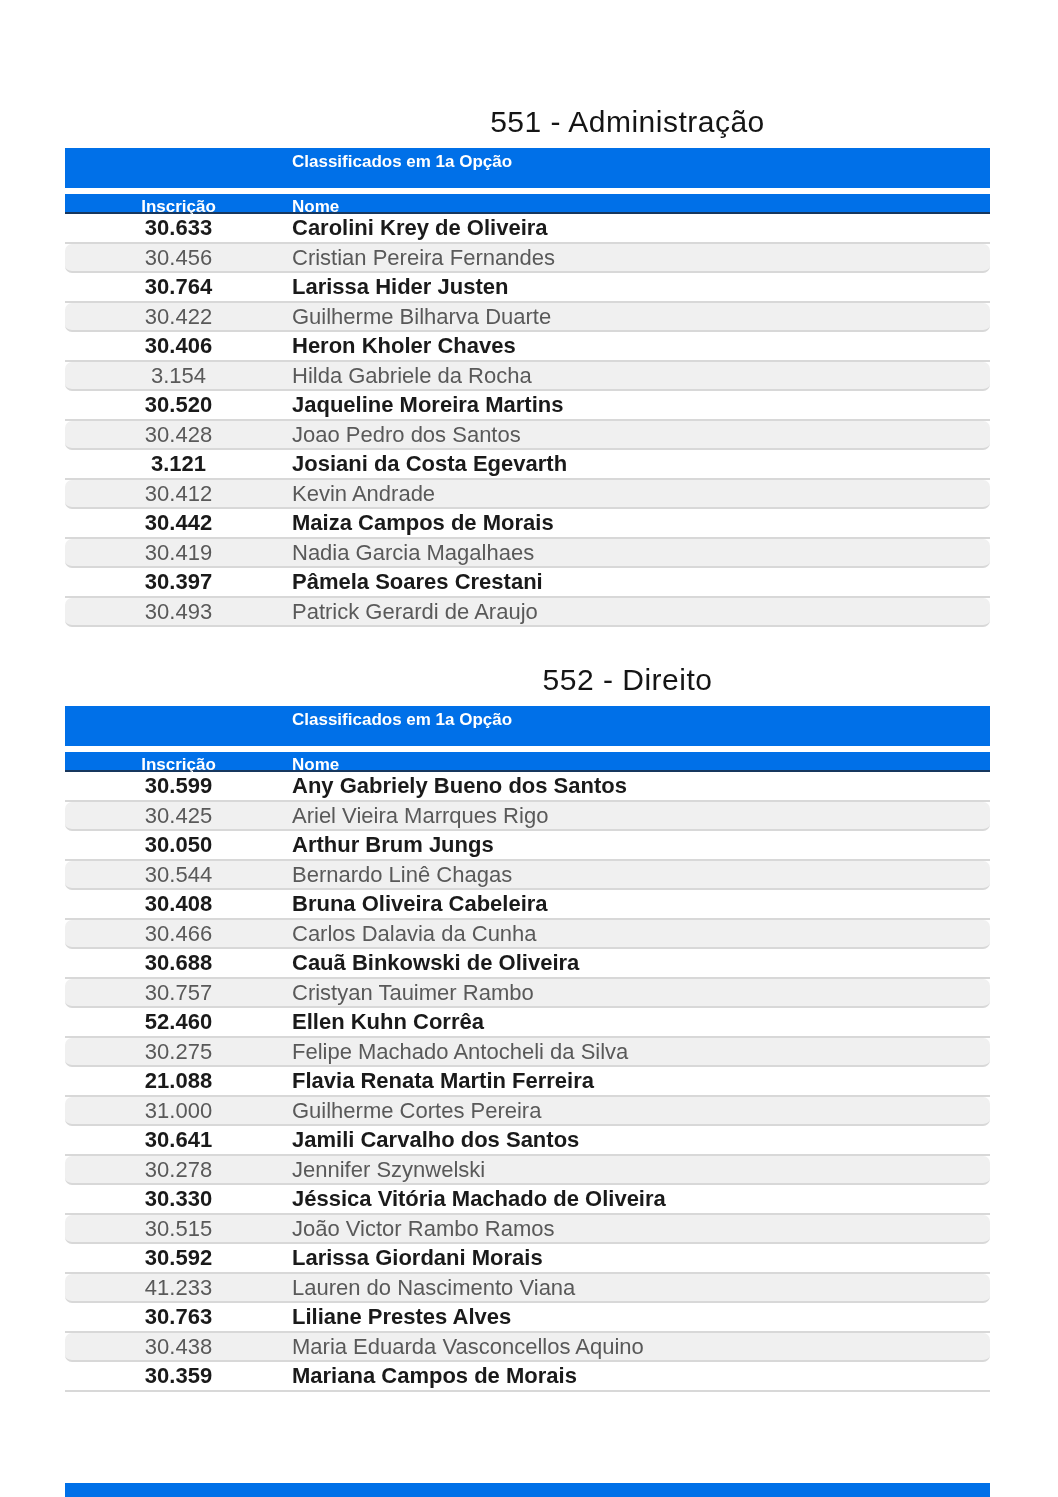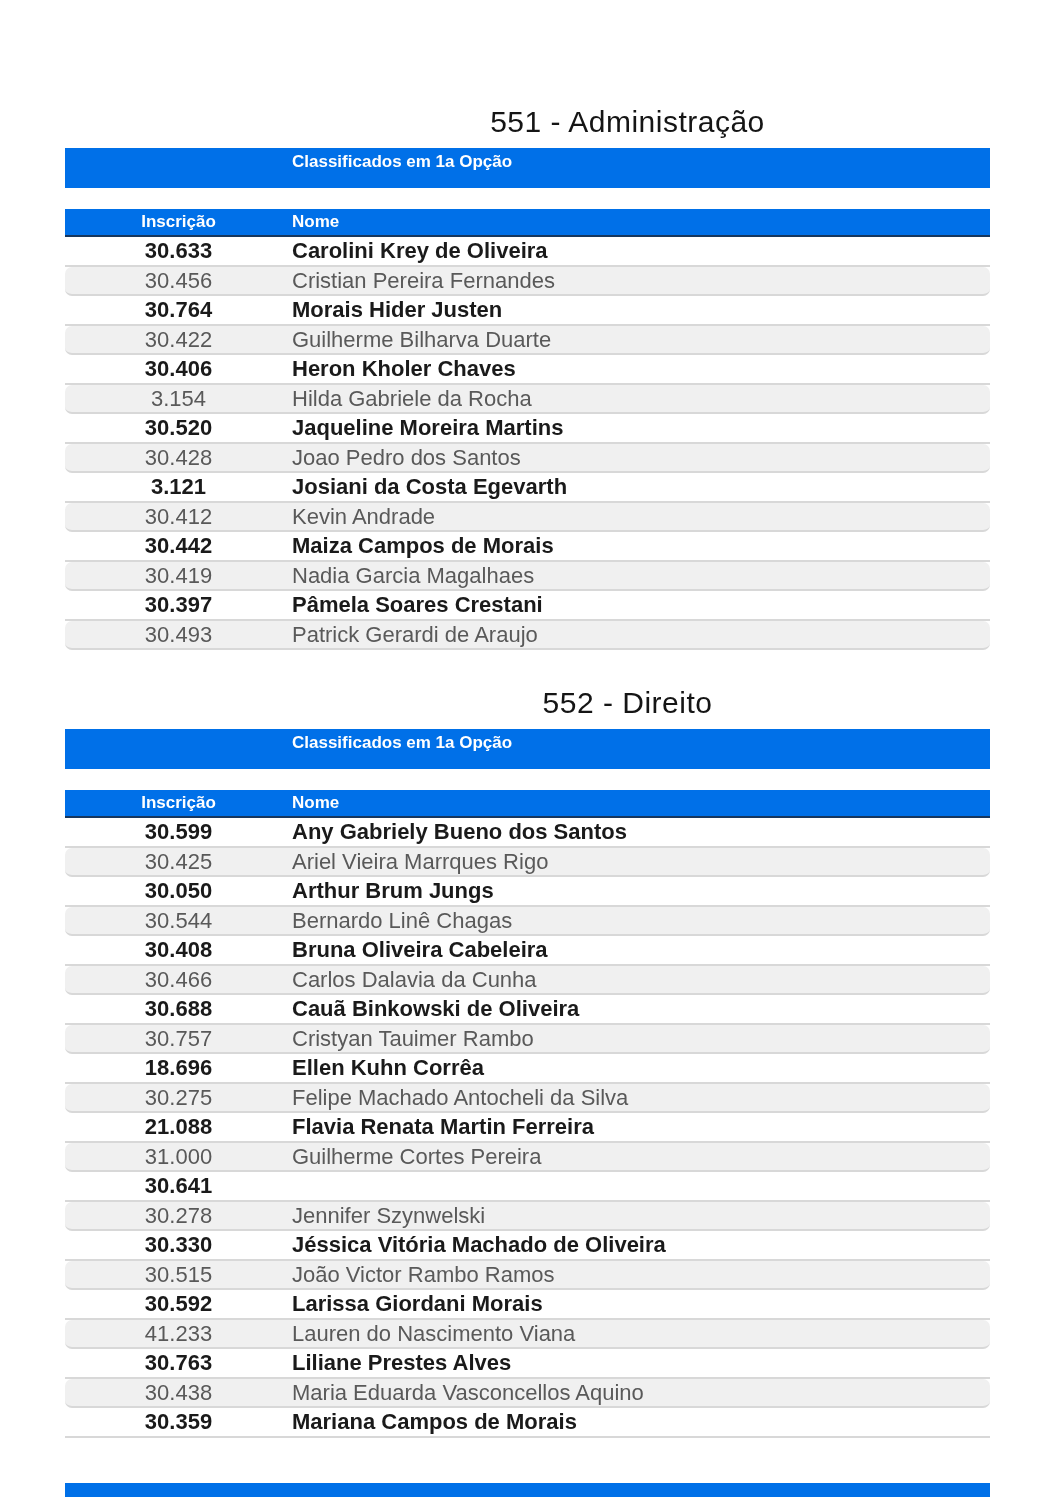--- a/index.html
+++ b/index.html
@@ -41,22 +41,22 @@
     height: 40px;
     line-height: 28px;
     background: var(--blue, #0070E8);
     color: #ffffff;
     font-size: 17px;
     font-weight: 700;
     padding-left: 227px;
     box-sizing: border-box;
   }
   .colhead {
-    margin-top: 21px;
-    height: 28px;
+    margin-top: 6px;
+    height: 20px;
     line-height: 26px;
     background: var(--blue, #0070E8);
     color: #ffffff;
     font-size: 17px;
     font-weight: 700;
     display: grid;
     grid-template-columns: 227px 1fr;
     border-bottom: 2px solid var(--navy, #17375E);
     box-sizing: border-box;
   }
@@ -112,21 +112,21 @@
           <div class="row row-emph">
             <div class="c-insc">30.633</div>
             <div class="c-nome">Carolini Krey de Oliveira</div>
           </div>
           <div class="row row-alt">
             <div class="c-insc">30.456</div>
             <div class="c-nome">Cristian Pereira Fernandes</div>
           </div>
           <div class="row row-emph">
             <div class="c-insc">30.764</div>
-            <div class="c-nome">Morais Hider Justen</div>
+            <div class="c-nome">Larissa Hider Justen</div>
           </div>
           <div class="row row-alt">
             <div class="c-insc">30.422</div>
             <div class="c-nome">Guilherme Bilharva Duarte</div>
           </div>
           <div class="row row-emph">
             <div class="c-insc">30.406</div>
             <div class="c-nome">Heron Kholer Chaves</div>
           </div>
           <div class="row row-alt">
@@ -206,37 +206,38 @@
           </div>
           <div class="row row-emph">
             <div class="c-insc">30.688</div>
             <div class="c-nome">Cauã Binkowski de Oliveira</div>
           </div>
           <div class="row row-alt">
             <div class="c-insc">30.757</div>
             <div class="c-nome">Cristyan Tauimer Rambo</div>
           </div>
           <div class="row row-emph">
-            <div class="c-insc">18.696</div>
+            <div class="c-insc">52.460</div>
             <div class="c-nome">Ellen Kuhn Corrêa</div>
           </div>
           <div class="row row-alt">
             <div class="c-insc">30.275</div>
             <div class="c-nome">Felipe Machado Antocheli da Silva</div>
           </div>
           <div class="row row-emph">
             <div class="c-insc">21.088</div>
             <div class="c-nome">Flavia Renata Martin Ferreira</div>
           </div>
           <div class="row row-alt">
             <div class="c-insc">31.000</div>
             <div class="c-nome">Guilherme Cortes Pereira</div>
           </div>
           <div class="row row-emph">
             <div class="c-insc">30.641</div>
+            <div class="c-nome">Jamili Carvalho dos Santos</div>
           </div>
           <div class="row row-alt">
             <div class="c-insc">30.278</div>
             <div class="c-nome">Jennifer Szynwelski</div>
           </div>
           <div class="row row-emph">
             <div class="c-insc">30.330</div>
             <div class="c-nome">Jéssica Vitória Machado de Oliveira</div>
           </div>
           <div class="row row-alt">

